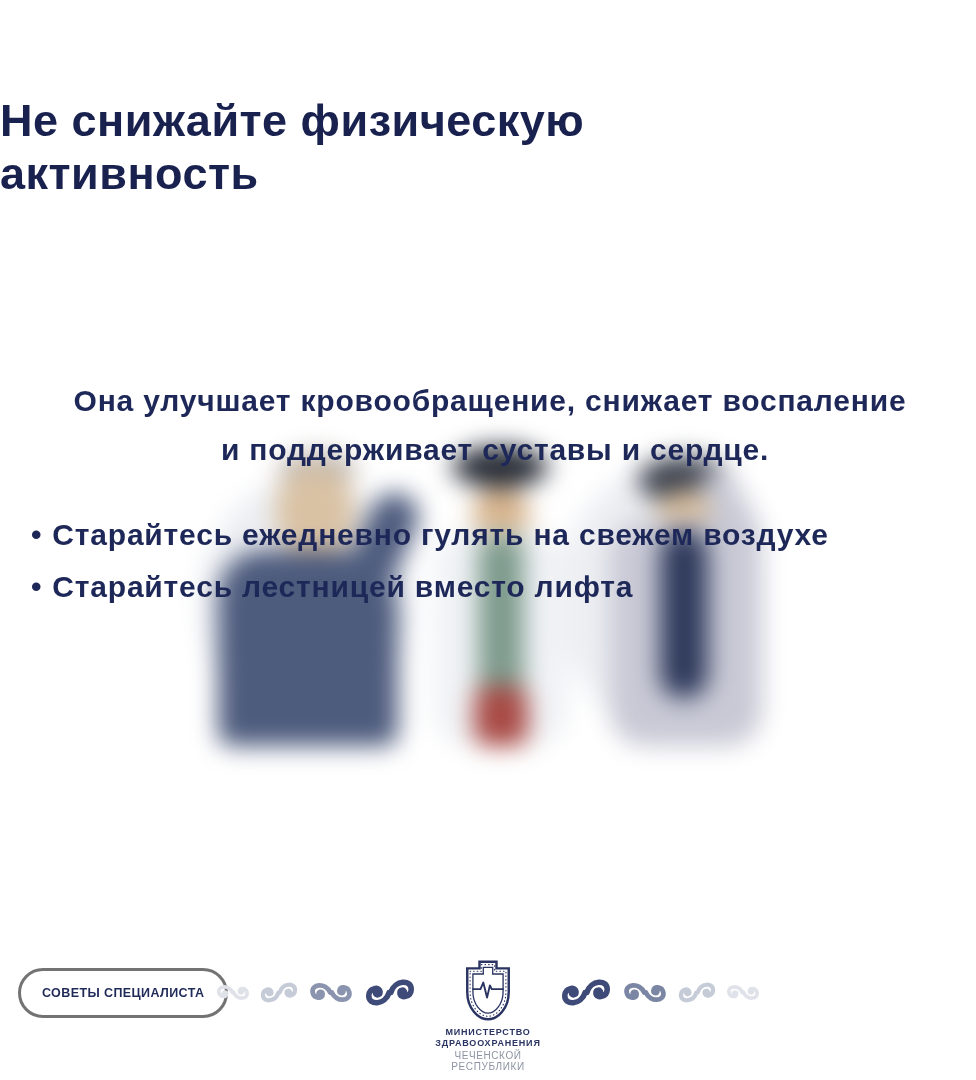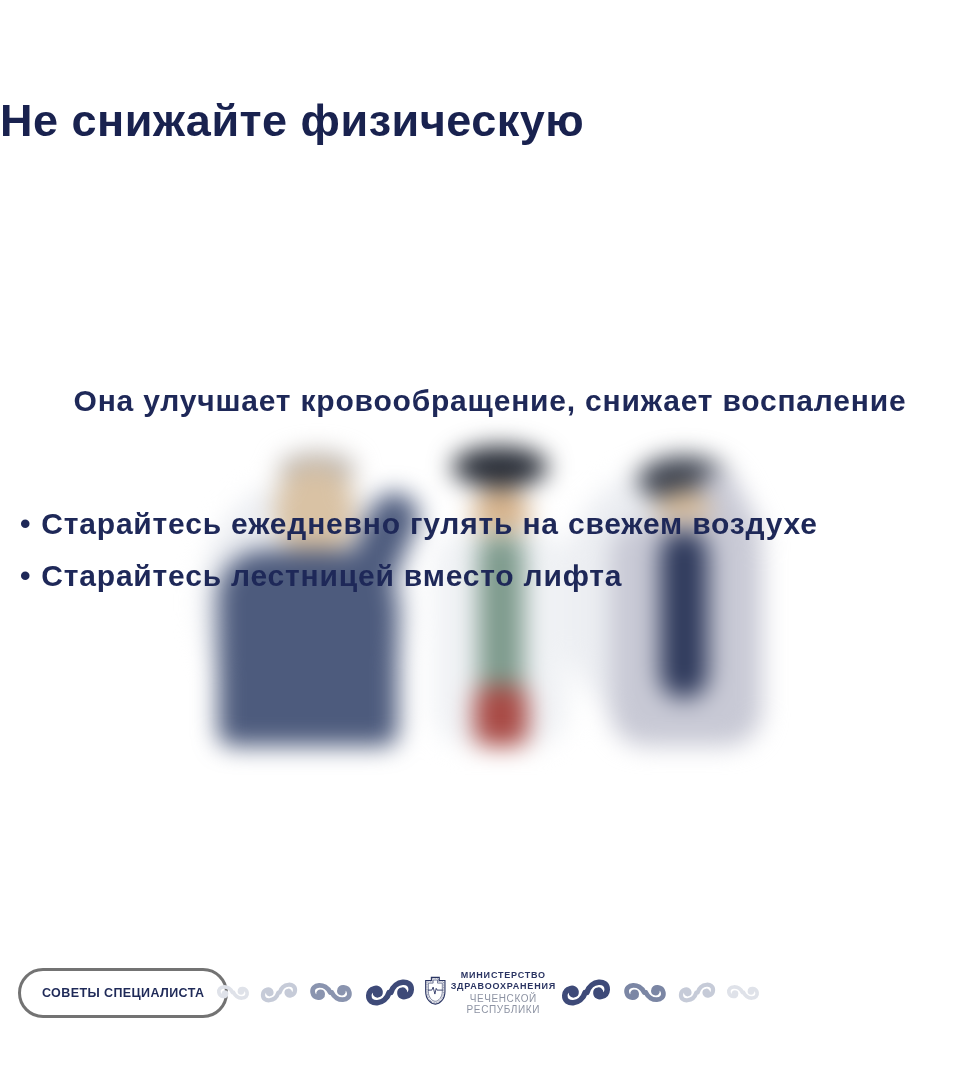--- a/index.html
+++ b/index.html
@@ -59,21 +59,21 @@
     text-align: center;
   }
   .intro span { display: block; }
   .intro .indent { padding-left: 10px; }
 
   .tips {
     position: absolute; left: 20px; top: 498px; width: 900px;
     color: #1e2858;
     font-size: 30px; font-weight: 700; line-height: 52px;
     letter-spacing: 0.8px;
-    list-style: none; margin: 0; padding: 0;
+    list-style: none; margin: 11px; padding: 0;
   }
   .tips li { margin: 0; }
   .tips .bullet { padding-right: 10px; }
 
   
   .badge {
     position: absolute; left: 18px; top: 968px; height: 50px;
     border: 3px solid #737373; border-radius: 27px;
     display: flex; align-items: center;
     padding: 0 21px;
@@ -89,21 +89,21 @@
     position: absolute; left: 50%; top: 958px;
     transform: translateX(-50%);
     display: flex; align-items: flex-start;
     z-index: 2;
   }
   .orn-group { display: flex; align-items: center; height: 68px; gap: 3px; }
   .orn { display: block; }
   .orn.flip { transform: scaleY(-1) rotate(8deg); }
 
   .emblem-block {
-    display: flex; flex-direction: row; align-items: center;
+    display: flex; flex-direction: column; align-items: center;
     width: 136px;
   }
   .ministry { text-align: center; margin-top: 3px; }
   .ministry .m1, .ministry .m2 {
     display: block; color: #2a3462;
     font-size: 9px; font-weight: 700; letter-spacing: 0.8px; line-height: 11px;
   }
   .ministry .m3 {
     display: block; color: #8d93a3;
     font-size: 10px; font-weight: 400; letter-spacing: 0.6px; line-height: 11px;
@@ -141,24 +141,26 @@
   <div class="f3-armup"></div>
   <div class="f3-face"></div>
   <div class="f3-coat"></div>
   <div class="f3-scarf"></div>
 </div>
 
 <div class="content">
 
   <h1 class="title">
     <span>Не снижайте физическую</span>
+    <span>активность</span>
   </h1>
 
   <p class="intro">
     <span>Она улучшает кровообращение, снижает воспаление</span>
+    <span class="indent">и поддерживает суставы и сердце.</span>
   </p>
 
   <ul class="tips">
     <li>
       <span class="bullet">•</span><span>Старайтесь ежедневно гулять на свежем воздухе</span>
     </li>
     <li>
       <span class="bullet">•</span><span>Старайтесь лестницей вместо лифта</span>
     </li>
   </ul>

